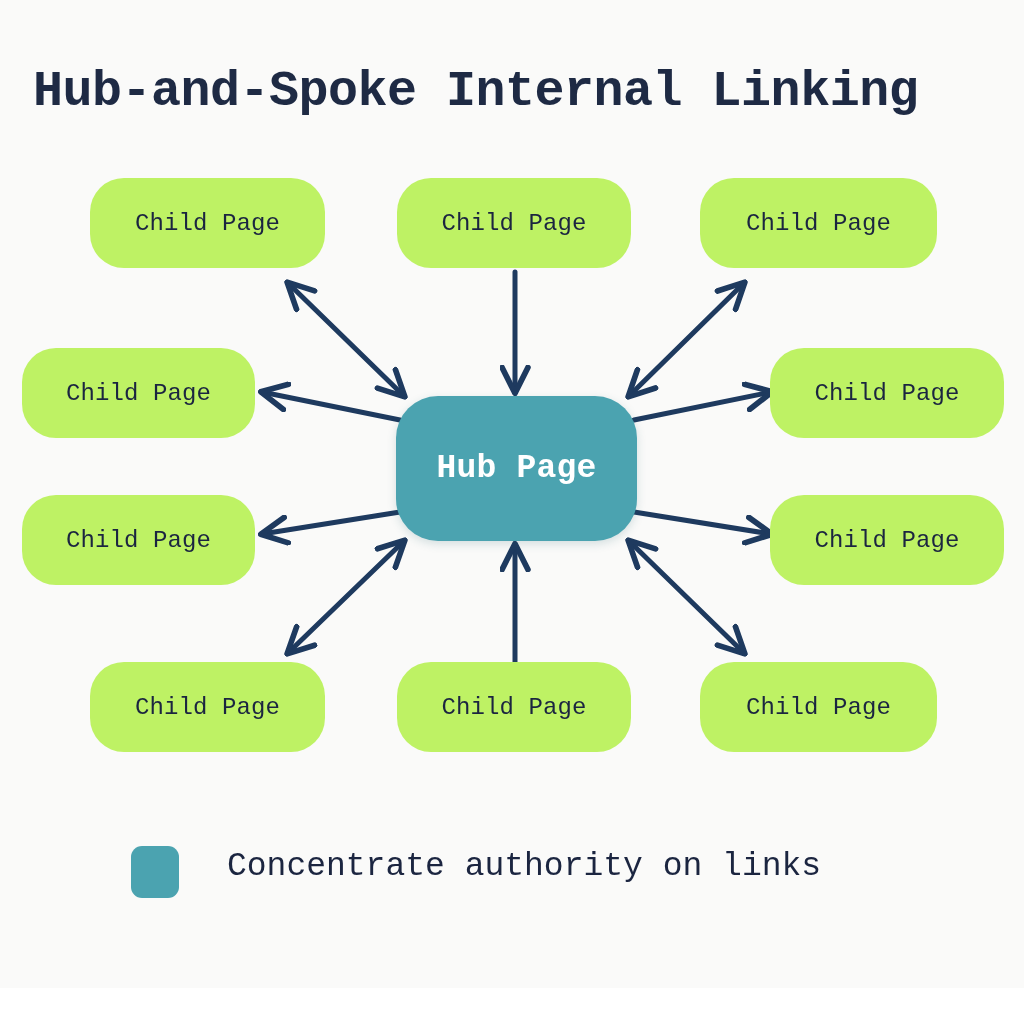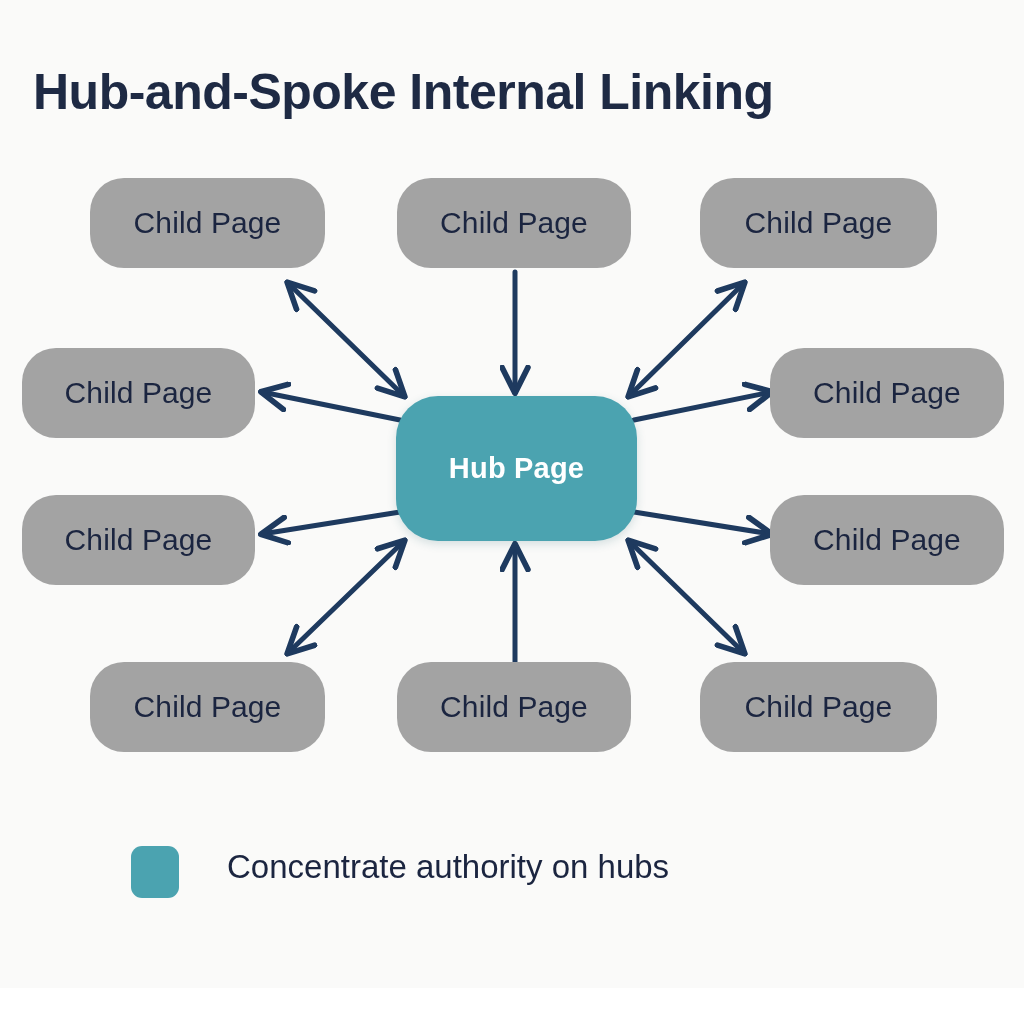--- a/index.html
+++ b/index.html
@@ -7,21 +7,21 @@
     margin: 0;
     padding: 0;
     background: #ffffff;
   }
   #canvas {
     position: relative;
     width: 1024px;
     height: 988px;
     overflow: hidden;
     background: #FAFAF9;
-    font-family: Liberation Sans, sans-serif;
+    font-family: Liberation Mono, monospace;
     -webkit-font-smoothing: antialiased;
   }
 
   
   #title {
     position: absolute;
     left: 33px;
     top: 64px;
     width: 950px;
     font-size: 50px;
@@ -45,32 +45,32 @@
   
   .node {
     position: absolute;
     box-sizing: border-box;
     display: flex;
     align-items: center;
     justify-content: center;
     text-align: center;
   }
   .child-node {
-    background: #a3a3a3;
+    background: #bef264;
     border-radius: 34px;
     color: #1B2540;
-    font-size: 30px;
+    font-size: 24px;
     font-weight: 500;
     letter-spacing: 0.1px;
   }
   .hub-node {
     background: #4BA3B0;
     border-radius: 42px;
     color: #FFFFFF;
-    font-size: 29px;
+    font-size: 33px;
     font-weight: 700;
     letter-spacing: 0.2px;
     box-shadow: 0 3px 10px rgba(40,100,110,0.18);
   }
 
   
   #legend {
     position: absolute;
     left: 131px;
     top: 840px;
@@ -176,17 +176,17 @@
     <span>Child Page</span>
   </div>
 
   <div class="node hub-node" style="left:396px; top:396px; width:241px; height:145px;">
     <span>Hub Page</span>
   </div>
 
   <div id="legend">
     <div id="legend-swatch"></div>
     <div id="legend-text">
-      <span class="legend-line">Concentrate authority on hubs</span>
+      <span class="legend-line">Concentrate authority on links</span>
     </div>
   </div>
 
 </div>
 
 </body></html>

